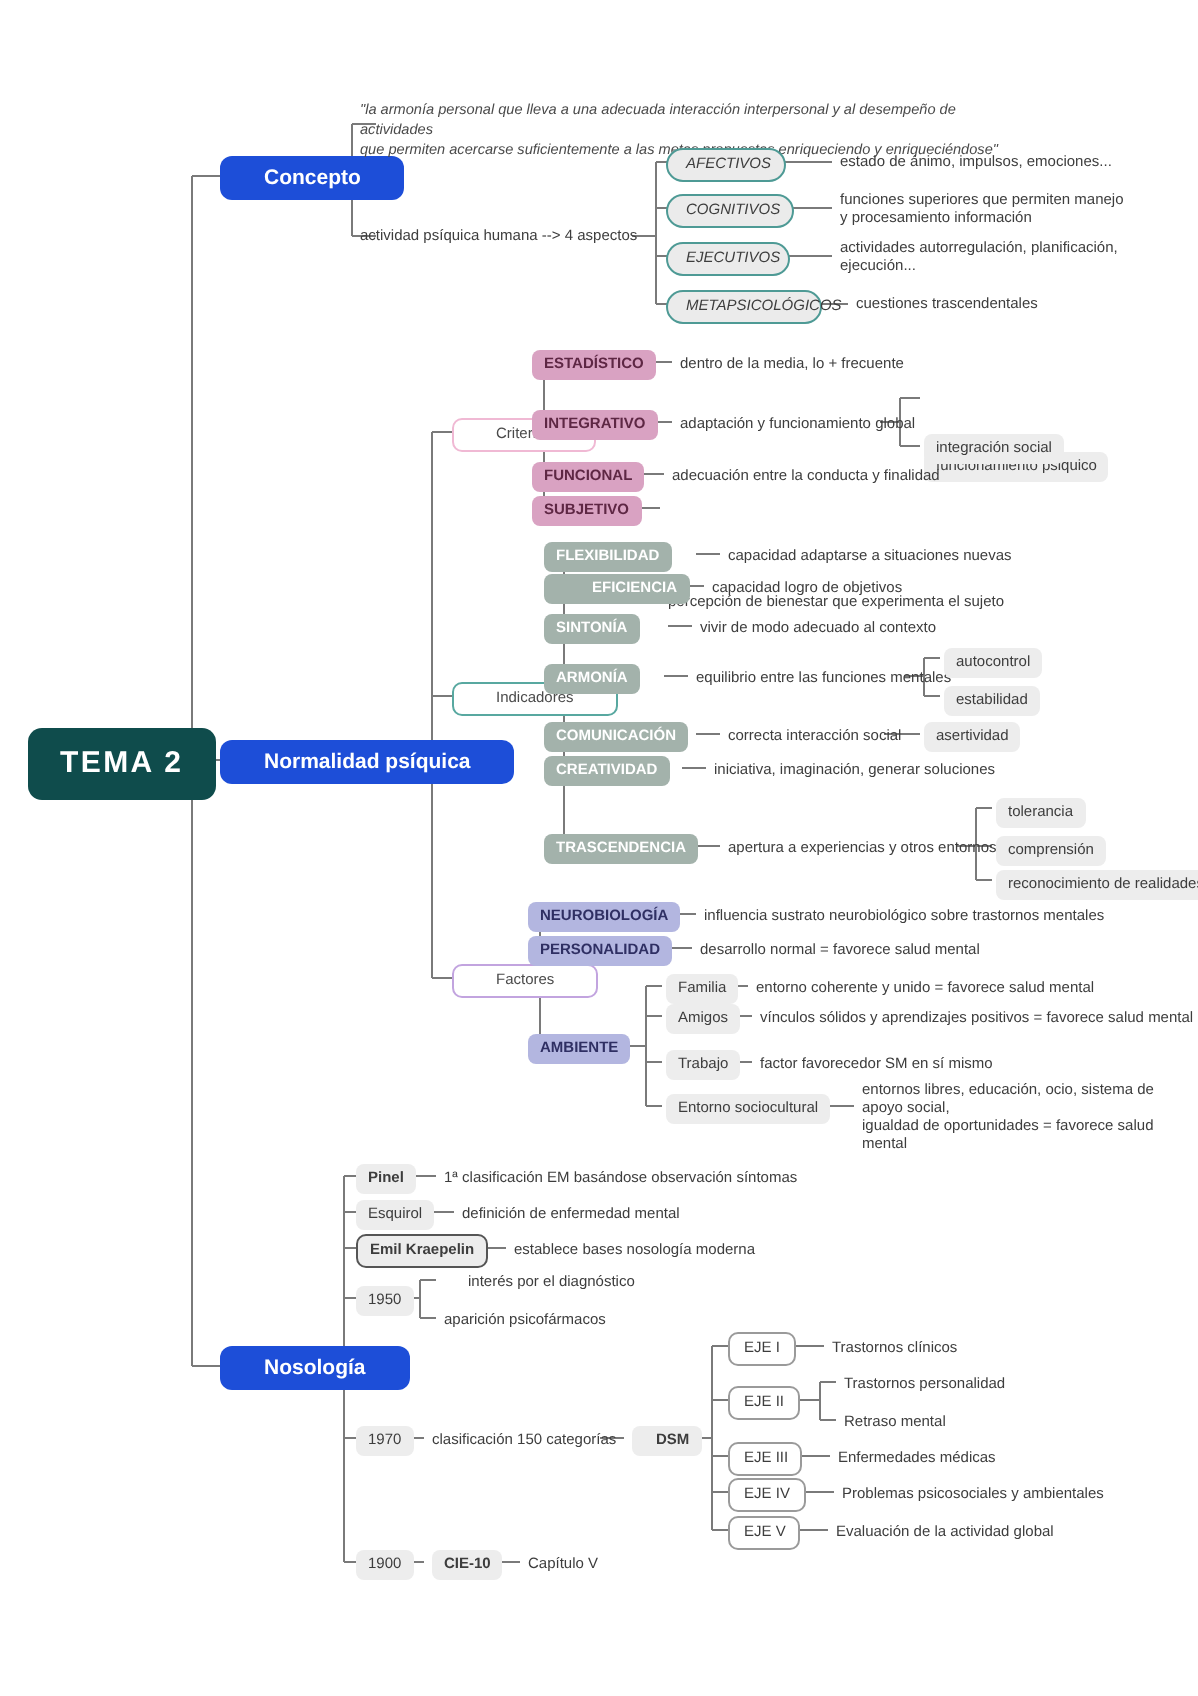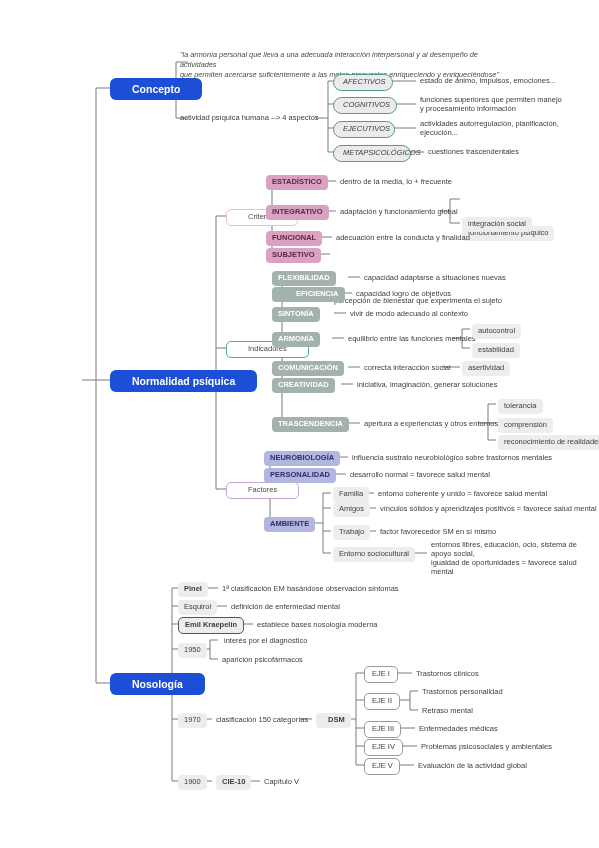--- a/index.html
+++ b/index.html
@@ -268,20 +268,21 @@
     <path d="M410,691 L418,691"></path>
     <path d="M410,710 L418,710"></path>
     <path d="M401,728 L415,728"></path>
     <path d="M403,746 L417,746"></path>
     <path d="M400,765 L414,765"></path>
 
     <path d="M200,781 L212,781"></path>
     <path d="M248,781 L260,781"></path>
   </svg>
 
+  <div class="node root" style="left:14px; top:364px;">TEMA 2</div>
 
   <div class="node branch" style="left:110px; top:78px;">Concepto</div>
 
   <div class="node quote" style="left:180px; top:50px; width:330px;">"la armonía personal que lleva a una adecuada interacción interpersonal y al desempeño de actividades
 que permiten acercarse suficientemente a las metas propuestas enriqueciendo y enriqueciéndose"</div>
 
   <div class="node leaf" style="left:180px; top:114px;">actividad psíquica humana --&gt; 4 aspectos</div>
 
   <div class="node capsule" style="left:333px; top:74px; width:60px;">AFECTIVOS</div>
   <div class="node leaf" style="left:420px; top:77px;">estado de ánimo, impulsos, emociones...</div>
@@ -372,21 +373,21 @@
   <div class="node chip-gray bold" style="left:178px; top:582px;">Pinel</div>
   <div class="node leaf" style="left:222px; top:585px;">1ª clasificación EM basándose observación síntomas</div>
 
   <div class="node chip-gray" style="left:178px; top:600px;">Esquirol</div>
   <div class="node leaf" style="left:231px; top:603px;">definición de enfermedad mental</div>
 
   <div class="node chip-gray boxed" style="left:178px; top:617px;">Emil Kraepelin</div>
   <div class="node leaf" style="left:257px; top:621px;">establece bases nosología moderna</div>
 
   <div class="node chip-gray" style="left:178px; top:643px;">1950</div>
-  <div class="node leaf" style="left:224px; top:637px;">interés por el diagnóstico</div>
+  <div class="node leaf" style="left:234px; top:637px;">interés por el diagnóstico</div>
   <div class="node leaf" style="left:222px; top:656px;">aparición psicofármacos</div>
 
   <div class="node chip-gray" style="left:178px; top:713px;">1970</div>
   <div class="node leaf" style="left:216px; top:716px;">clasificación 150 categorías</div>
   <div class="node chip-gray bold" style="left:316px; top:713px;padding-left:12px;">DSM</div>
 
   <div class="node chip-eje" style="left:364px; top:666px; width:34px;">EJE I</div>
   <div class="node leaf" style="left:416px; top:670px;">Trastornos clínicos</div>
 
   <div class="node chip-eje" style="left:364px; top:693px; width:36px;">EJE II</div>

